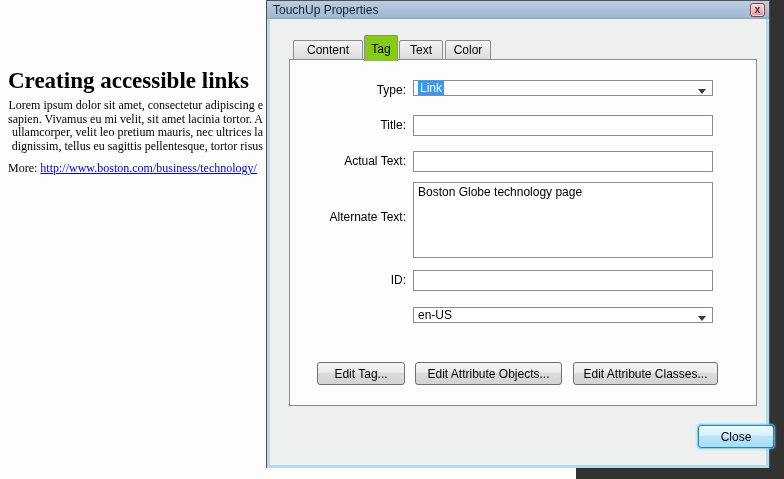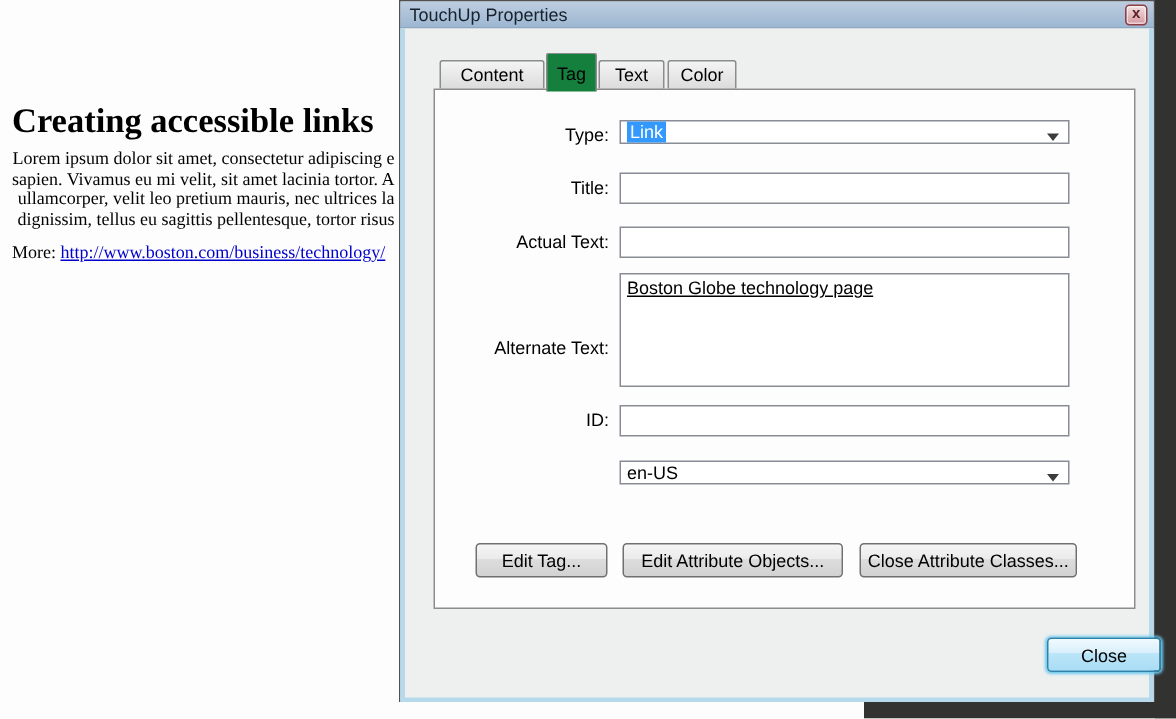--- a/index.html
+++ b/index.html
@@ -55,21 +55,21 @@
   .tabs { position: absolute; left: 0; top: 18px; height: 23px; width: 100%; }
   .tab {
     position: absolute; top: 3px; height: 20px;
     background: linear-gradient(#f4f4f4, #dcdcdc);
     border: 1px solid #8c8c8c;
     font-size: 12px; color: #000;
     display: flex; align-items: center; justify-content: center;
     cursor: pointer; border-top-left-radius: 2px; border-top-right-radius: 2px;
   }
   .tab.active {
-    top: -2px; height: 26px; background: #15803d; border-bottom: none; z-index: 3;
+    top: -2px; height: 26px; background: #84cc16; border-bottom: none; z-index: 3;
   }
   .tab-content { left: 23px;  width: 70px; }
   .tab-tag     { left: 94px;  width: 34px; }
   .tab-text    { left: 129px; width: 44px; }
   .tab-color   { left: 175px; width: 46px; }
 
   
   .panel {
     position: absolute; left: 19px; top: 40px; width: 468px; height: 347px;
     background: #fdfdfd; border: 1px solid #8c8c8c; z-index: 2;
@@ -90,21 +90,21 @@
   }
   .combo .arrow {
     position: absolute; right: 6px; top: 8px; width: 0; height: 0;
     border-left: 4px solid transparent; border-right: 4px solid transparent;
     border-top: 5px solid #3c3c3c;
   }
   .sel-value { background: #3399ff; color: #fff; padding: 0 2px; }
   .ta {
     position: absolute; left: 123px; top: 122px; width: 300px; height: 76px;
     border: 1px solid #898c95; background: #fff; resize: none;
-    font-family: "Liberation Sans", sans-serif; font-size: 12px; padding: 2px 4px; color: #000; text-decoration: underline;
+    font-family: "Liberation Sans", sans-serif; font-size: 12px; padding: 2px 4px; color: #000;
   }
   .btn {
     position: absolute; top: 302px; height: 23px;
     background: linear-gradient(#f5f5f5 0%, #ebebeb 45%, #dddddd 46%, #d2d2d2 100%);
     border: 1px solid #707070; border-radius: 3px;
     font-family: "Liberation Sans", sans-serif; font-size: 12px; color: #000; cursor: pointer;
   }
   .btn-edit-tag     { left: 27px;  width: 88px; }
   .btn-edit-objects { left: 125px; width: 147px; }
   .btn-edit-classes { left: 283px; width: 145px; }
@@ -155,31 +155,31 @@
         <span class="sel-value">Link</span>
         <span class="arrow"></span>
       </div>
 
       <div class="fld-label" style="top: 58px;">Title:</div>
       <input class="fld-input" style="top: 55px;" value="">
 
       <div class="fld-label" style="top: 94px;">Actual Text:</div>
       <input class="fld-input" style="top: 91px;" value="">
 
-      <div class="fld-label" style="top: 150px; margin-top: 15px;">Alternate Text:</div>
+      <div class="fld-label" style="top: 150px;">Alternate Text:</div>
       <textarea class="ta" style="">Boston Globe technology page</textarea>
 
       <div class="fld-label" style="top: 213px;">ID:</div>
       <input class="fld-input" style="top: 210px;" value="">
 
       <div class="combo" style="top: 247px;">
         <span>en-US</span>
         <span class="arrow"></span>
       </div>
 
       <button class="btn btn-edit-tag">Edit Tag...</button>
       <button class="btn btn-edit-objects">Edit Attribute Objects...</button>
-      <button class="btn btn-edit-classes">Close Attribute Classes...</button>
+      <button class="btn btn-edit-classes">Edit Attribute Classes...</button>
     </div>
 
     <button class="btn-close">Close</button>
   </div>
 </div>
 
 </body></html>

